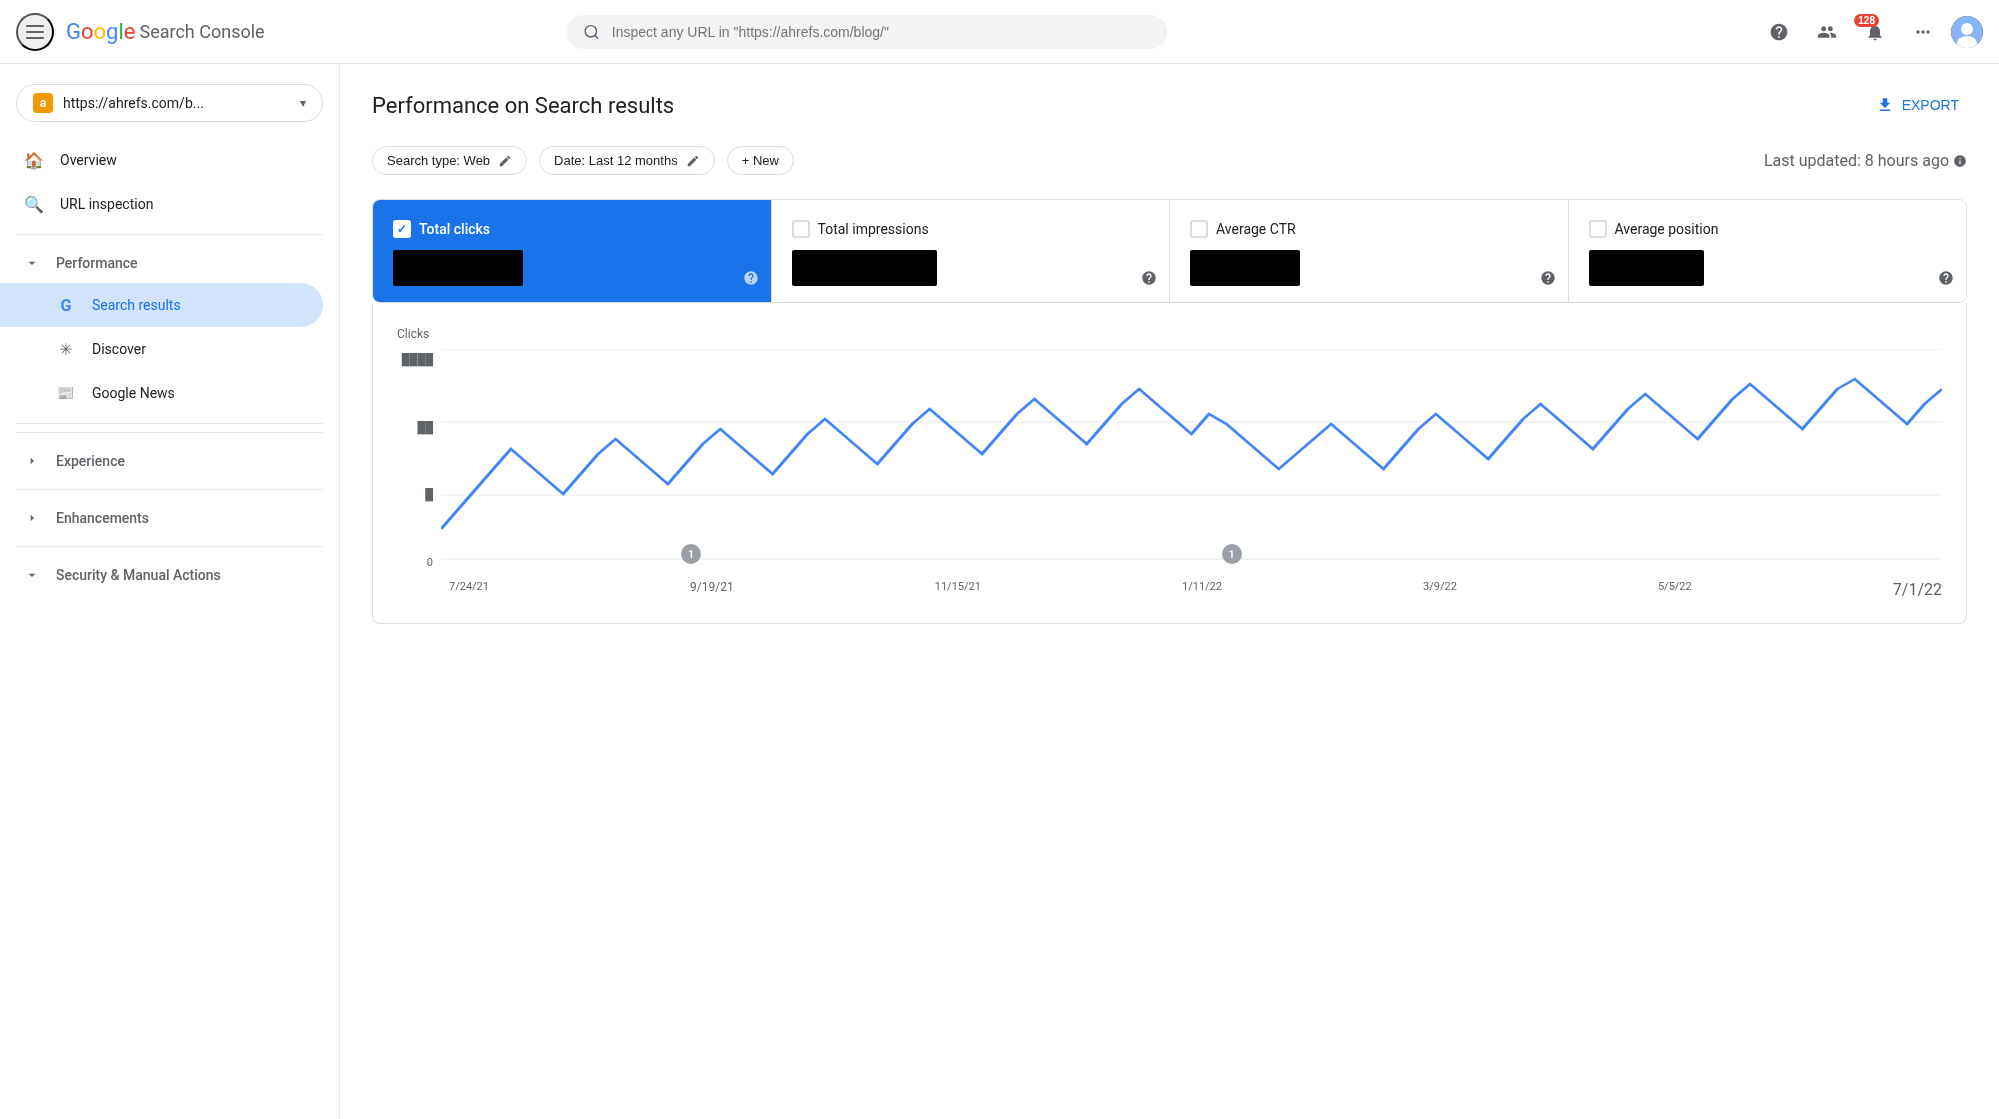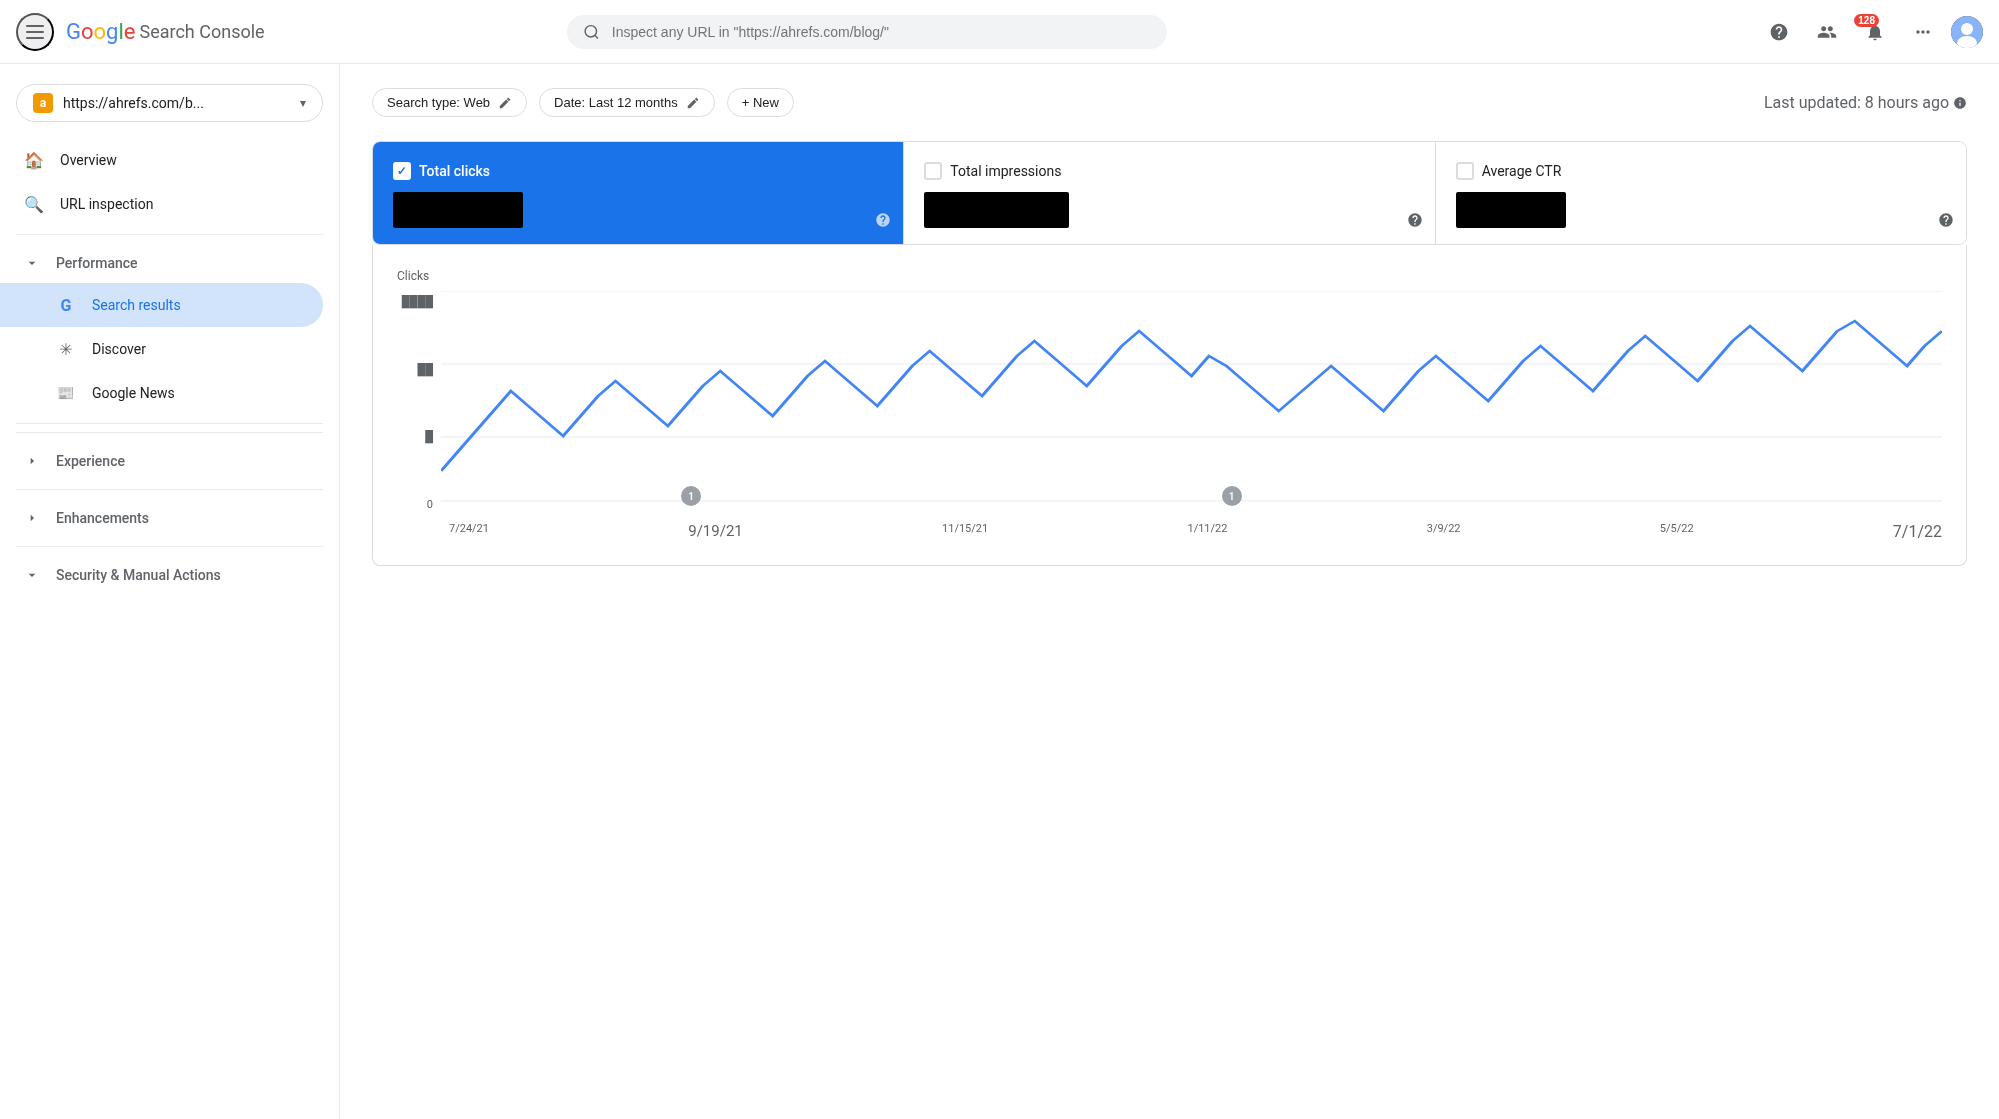--- a/index.html
+++ b/index.html
@@ -272,20 +272,29 @@
     <div class="nav-section-header">
       <svg width="16" height="16" viewBox="0 0 24 24" fill="#5f6368">
           <path d="M7 10l5 5 5-5z"></path>
         </svg>
       <span class="nav-section-label">Security &amp; Manual Actions</span>
     </div>
   </nav>
 
   <main class="main-content">
 
+    <div class="page-header">
+      <h1 class="page-title">Performance on Search results</h1>
+      <button class="export-btn">
+        <svg width="18" height="18" viewBox="0 0 24 24" fill="#1a73e8">
+            <path d="M19 9h-4V3H9v6H5l7 7 7-7zM5 18v2h14v-2H5z"></path>
+          </svg>
+        <span>EXPORT</span>
+      </button>
+    </div>
 
     <div class="filters">
       <button class="filter-chip">
         <span>Search type: Web</span>
         <svg width="14" height="14" viewBox="0 0 24 24" fill="#5f6368">
             <path d="M3 17.25V21h3.75L17.81 9.94l-3.75-3.75L3 17.25zM20.71 7.04c.39-.39.39-1.02 0-1.41l-2.34-2.34c-.39-.39-1.02-.39-1.41 0l-1.83 1.83 3.75 3.75 1.83-1.83z"></path>
           </svg>
       </button>
       <button class="filter-chip">
         <span>Date: Last 12 months</span>
@@ -338,20 +347,32 @@
           <span class="metric-label">Average CTR</span>
         </div>
         <div class="metric-value-bar" style="width:110px;"></div>
         <div class="metric-help">
           <svg width="16" height="16" viewBox="0 0 24 24" fill="#5f6368">
               <path d="M12 2C6.48 2 2 6.48 2 12s4.48 10 10 10 10-4.48 10-10S17.52 2 12 2zm1 17h-2v-2h2v2zm2.07-7.75l-.9.92C13.45 12.9 13 13.5 13 15h-2v-.5c0-1.1.45-2.1 1.17-2.83l1.24-1.26c.37-.36.59-.86.59-1.41 0-1.1-.9-2-2-2s-2 .9-2 2H8c0-2.21 1.79-4 4-4s4 1.79 4 4c0 .88-.36 1.68-.93 2.25z"></path>
             </svg>
         </div>
       </div>
 
+      <div class="metric-card">
+        <div class="metric-card-header">
+          <div class="metric-checkbox"></div>
+          <span class="metric-label">Average position</span>
+        </div>
+        <div class="metric-value-bar" style="width:115px;"></div>
+        <div class="metric-help">
+          <svg width="16" height="16" viewBox="0 0 24 24" fill="#5f6368">
+              <path d="M12 2C6.48 2 2 6.48 2 12s4.48 10 10 10 10-4.48 10-10S17.52 2 12 2zm1 17h-2v-2h2v2zm2.07-7.75l-.9.92C13.45 12.9 13 13.5 13 15h-2v-.5c0-1.1.45-2.1 1.17-2.83l1.24-1.26c.37-.36.59-.86.59-1.41 0-1.1-.9-2-2-2s-2 .9-2 2H8c0-2.21 1.79-4 4-4s4 1.79 4 4c0 .88-.36 1.68-.93 2.25z"></path>
+            </svg>
+        </div>
+      </div>
     </div>
 
     <div class="chart-area">
       <div class="chart-y-label">Clicks</div>
       <div style="display:flex; gap:0; position:relative;">
 
         <div style="display:flex; flex-direction:column; justify-content:space-between; align-items:flex-end; width:44px; padding-right:8px; height:220px; padding-top:4px;">
           <span style="font-size:11px;color:#5f6368;">████</span>
           <span style="font-size:11px;color:#5f6368;">██</span>
           <span style="font-size:11px;color:#5f6368;">█</span>
@@ -376,21 +397,21 @@
             <div class="annotation-badge">1</div>
           </div>
           <div style="position:absolute; top:195px; left:52%; display:flex; flex-direction:column; align-items:center;">
             <div class="annotation-badge">1</div>
           </div>
         </div>
       </div>
 
       <div style="display:flex; justify-content:space-between; padding-left:52px; margin-top:8px;">
         <span style="font-size:11px;color:#5f6368;">7/24/21</span>
-        <span style="font-size:15px;color:#5f6368;">9/19/21</span>
+        <span style="font-size:12px;color:#5f6368;">9/19/21</span>
         <span style="font-size:11px;color:#5f6368;">11/15/21</span>
         <span style="font-size:11px;color:#5f6368;">1/11/22</span>
         <span style="font-size:11px;color:#5f6368;">3/9/22</span>
         <span style="font-size:11px;color:#5f6368;">5/5/22</span>
         <span style="font-size:16px;color:#5f6368;">7/1/22</span>
       </div>
     </div>
 
   </main>
 </div>

